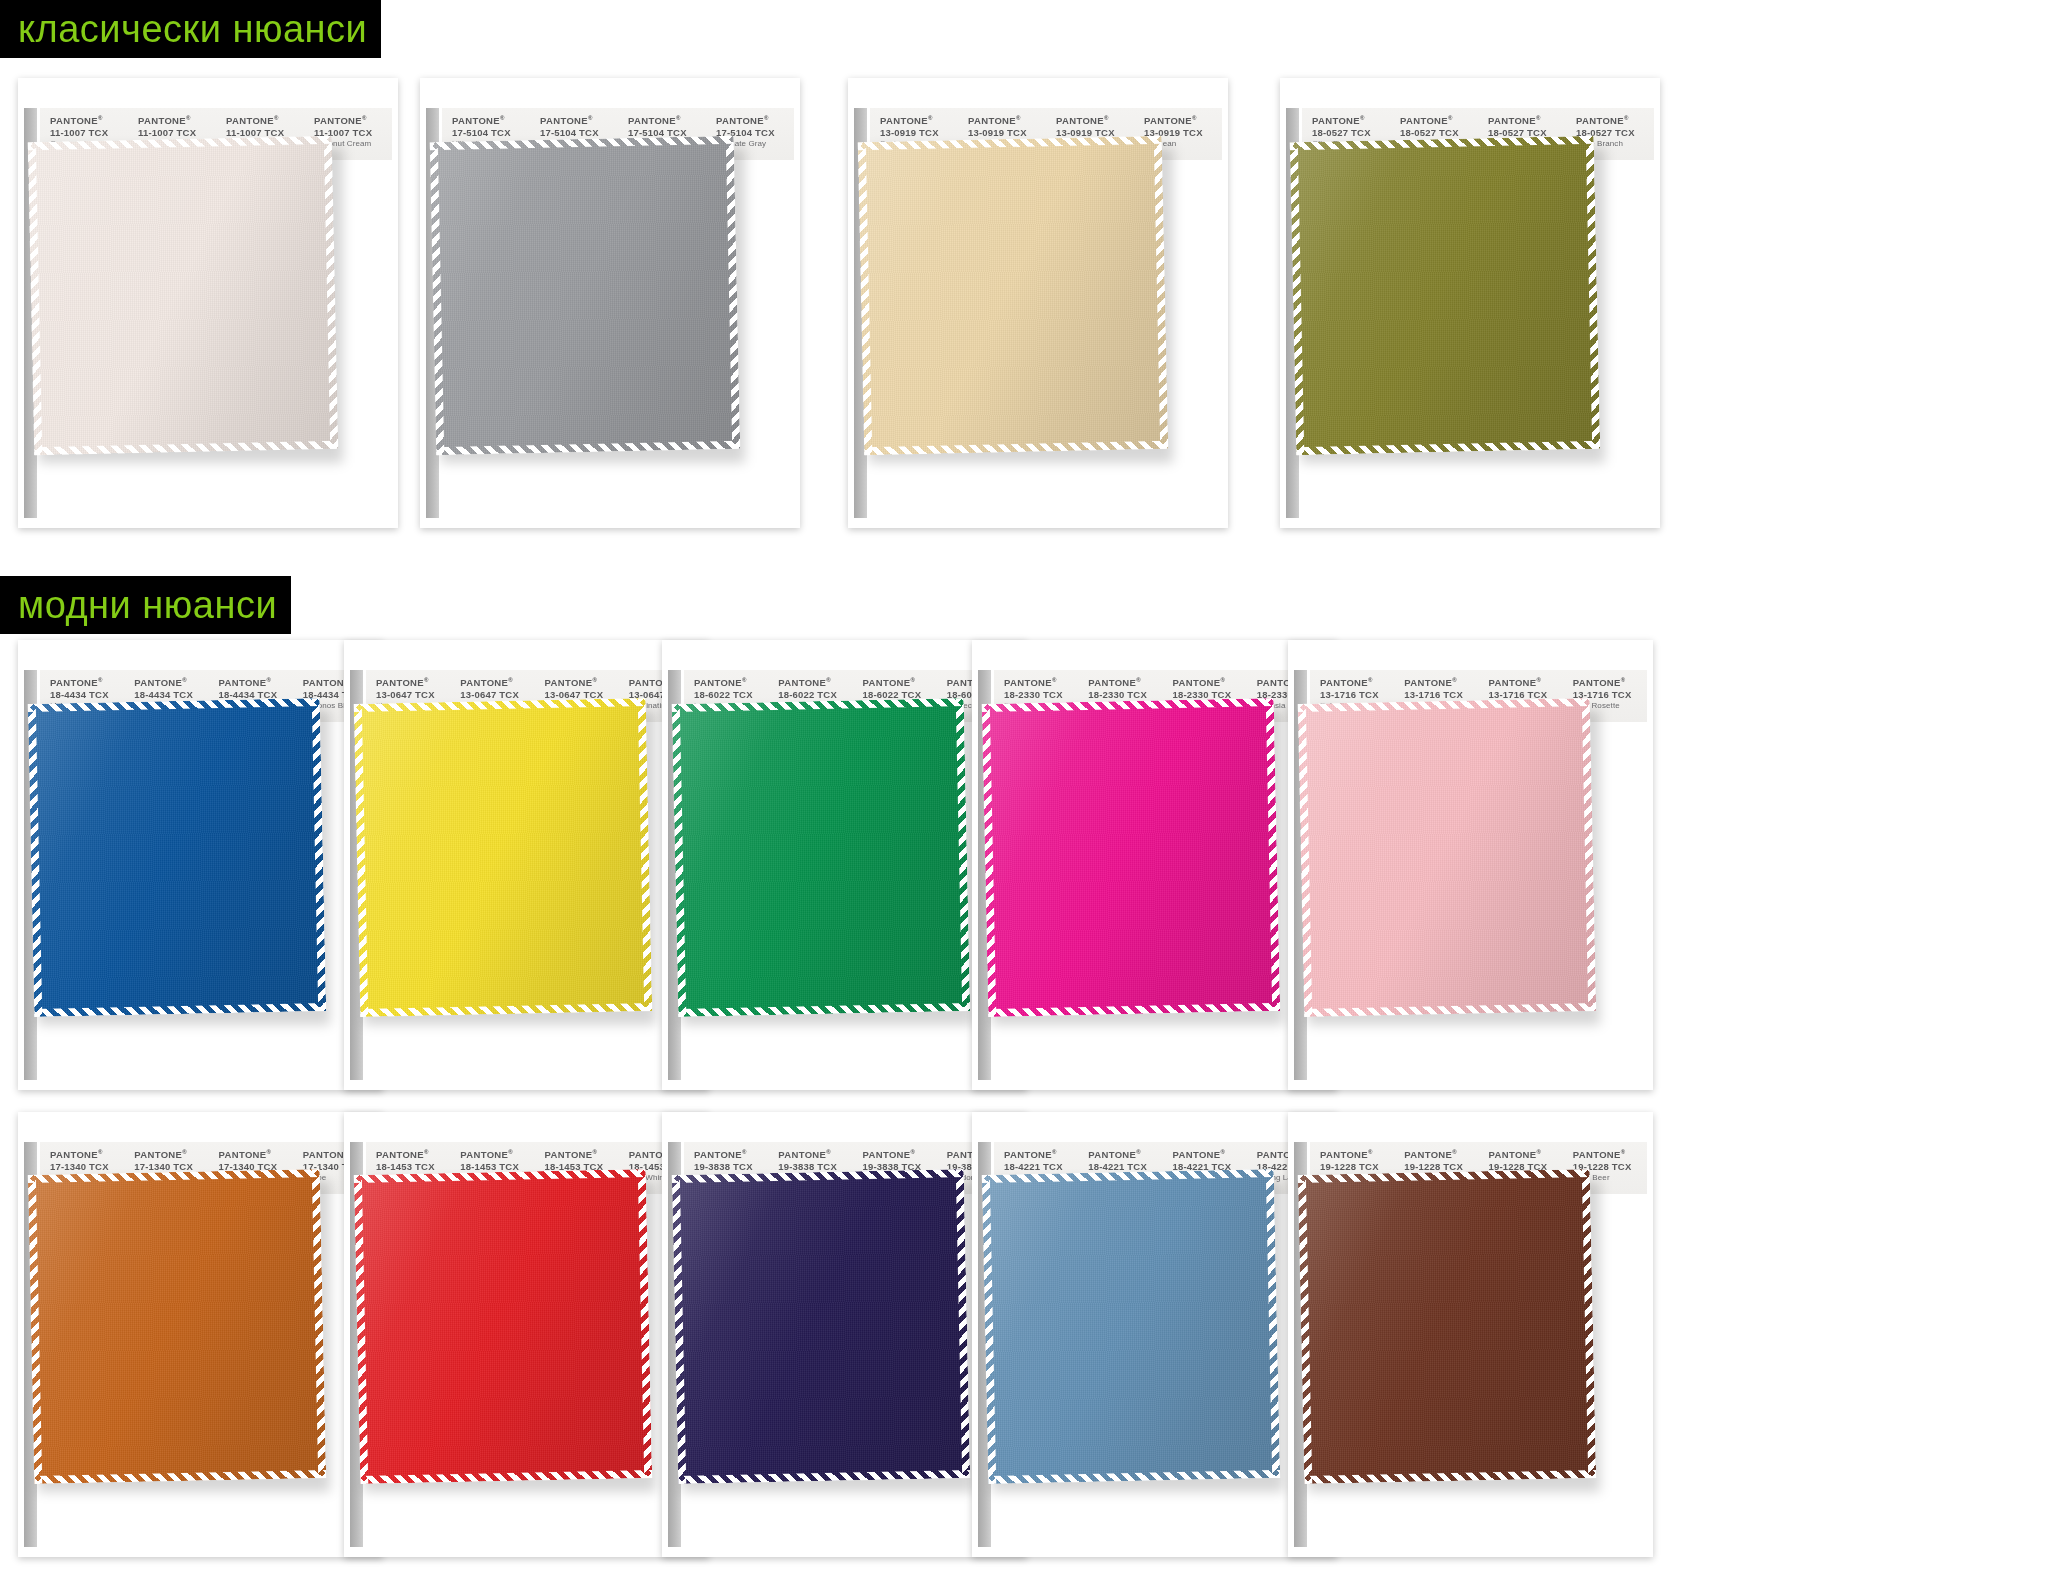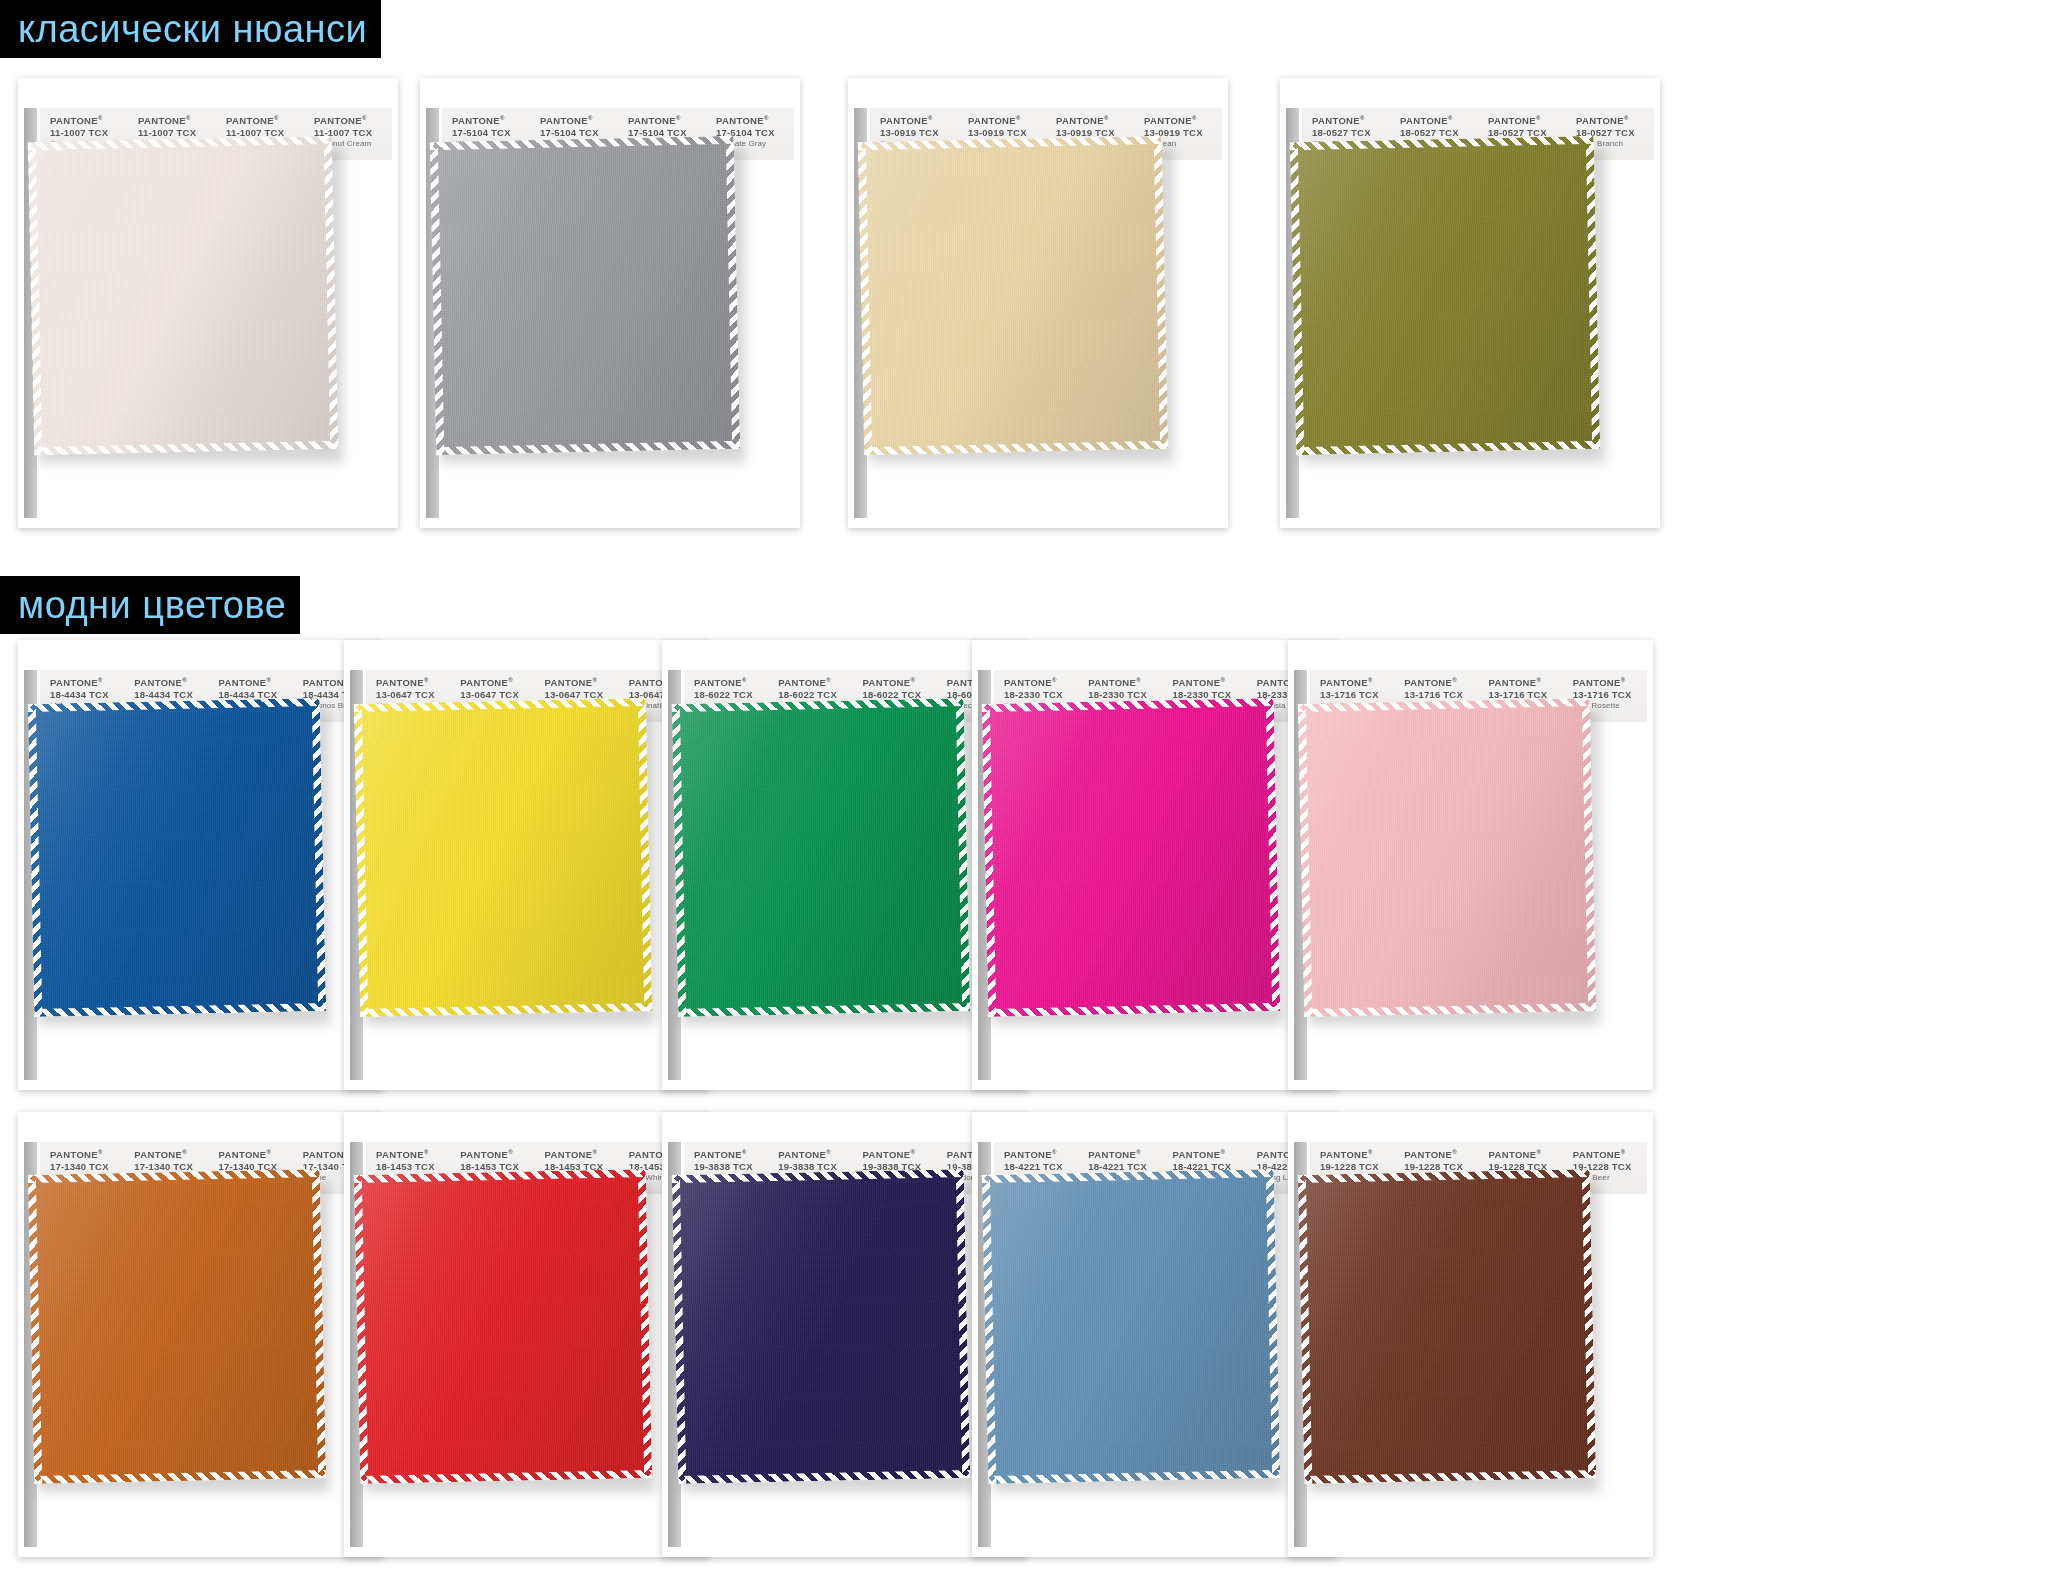--- a/index.html
+++ b/index.html
@@ -9,21 +9,21 @@
     background: #ffffff;
     font-family: "Liberation Sans", sans-serif;
     overflow: hidden;
   }
   .page { position: relative; width: 2048px; height: 1581px; background: #fff; }
 
   
   .banner {
     position: absolute;
     background: #000000;
-    color: #7dd3fc;
+    color: #84cc16;
     display: flex;
     align-items: center;
     padding: 0 14px 0 18px;
     font-size: 38px;
     font-weight: 400;
     letter-spacing: 0.5px;
     line-height: 1;
     white-space: nowrap;
     font-family: "Liberation Sans", sans-serif;
   }
@@ -141,21 +141,21 @@
     left: 0; right: 0; height: 9px;
   }
 </style>
 </head>
 <body>
 
 <div class="page">
 
   <div class="banner" id="banner-classic">класически нюанси</div>
 
-  <div class="banner" id="banner-fashion">модни цветове</div>
+  <div class="banner" id="banner-fashion">модни нюанси</div>
 
   <div id="cards-host">
       <div class="card" style="left: 18px; top: 78px; width: 380px; height: 450px;">
         <div class="paper"></div>
         <div class="spine"></div>
         <div class="labelstrip">
           <div class="labelcol">
             <div class="lc-brand">PANTONE<sup>®</sup></div>
             <div class="lc-code">11-1007 TCX</div>
             <div class="lc-name">Coconut Cream</div>

